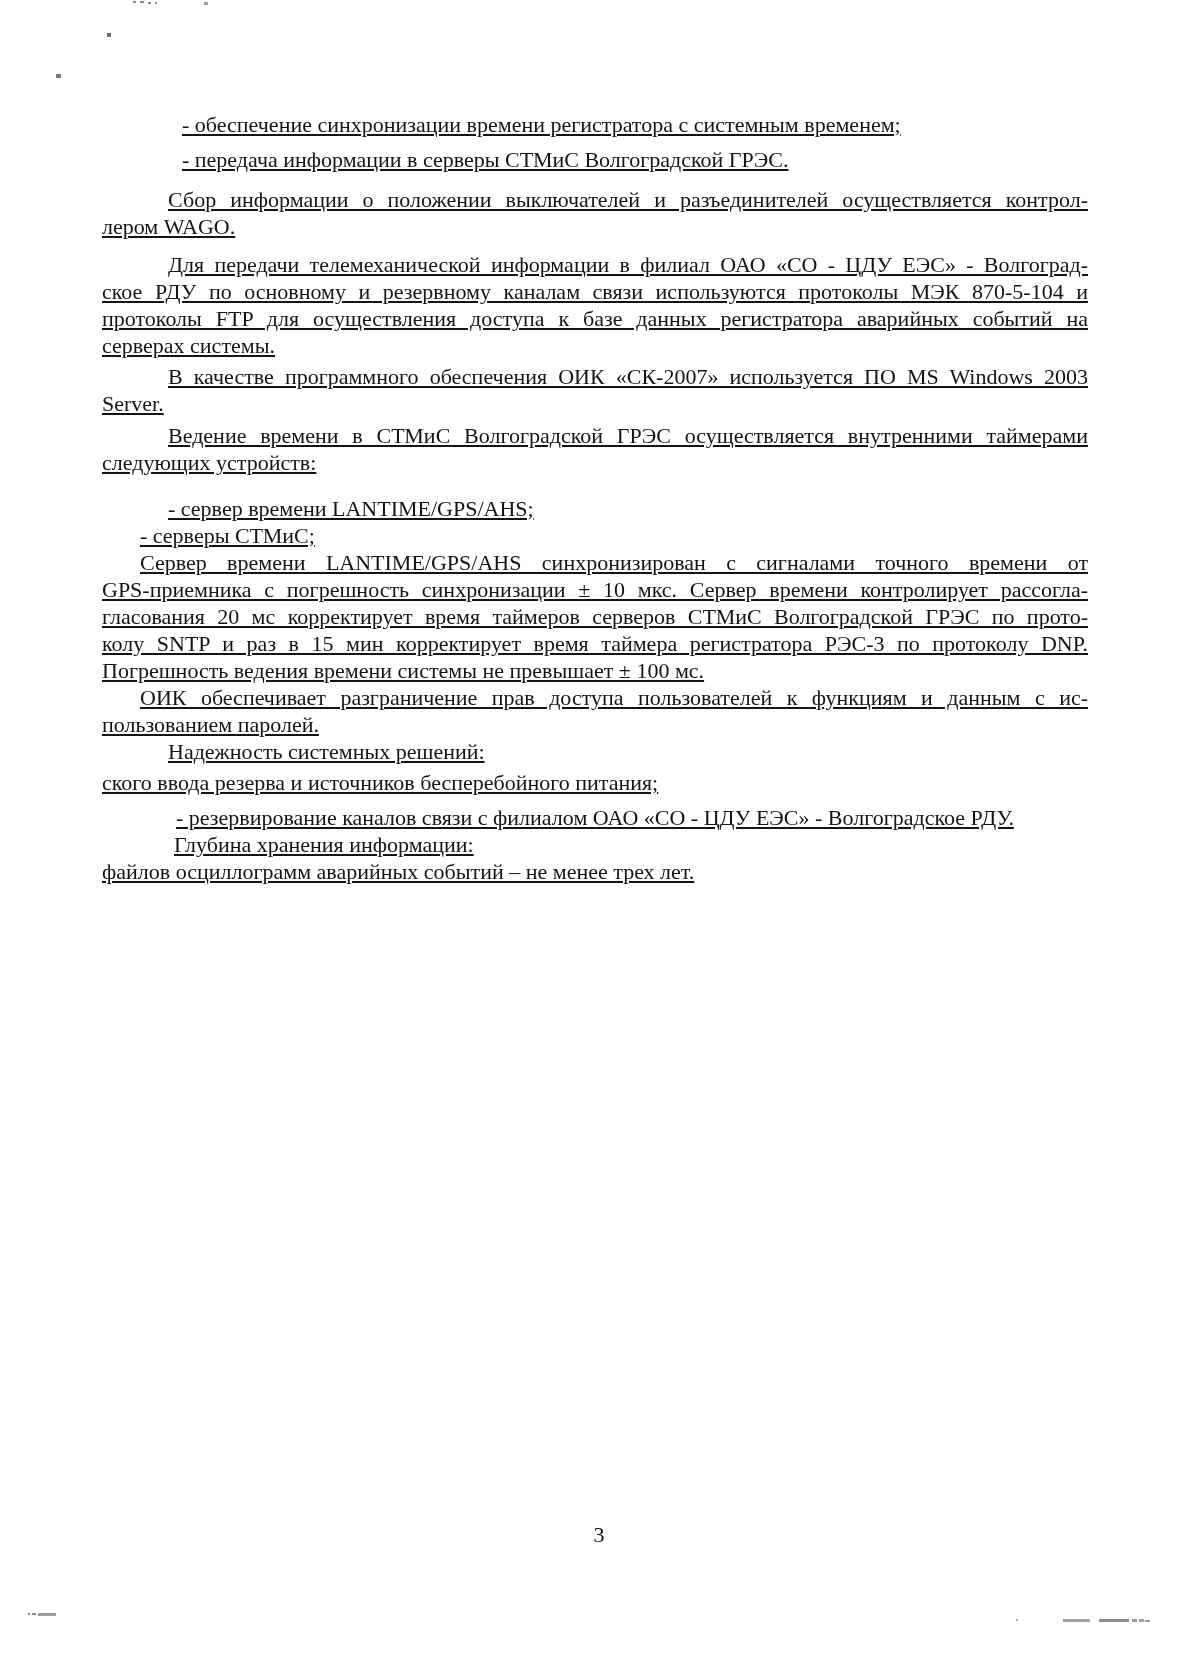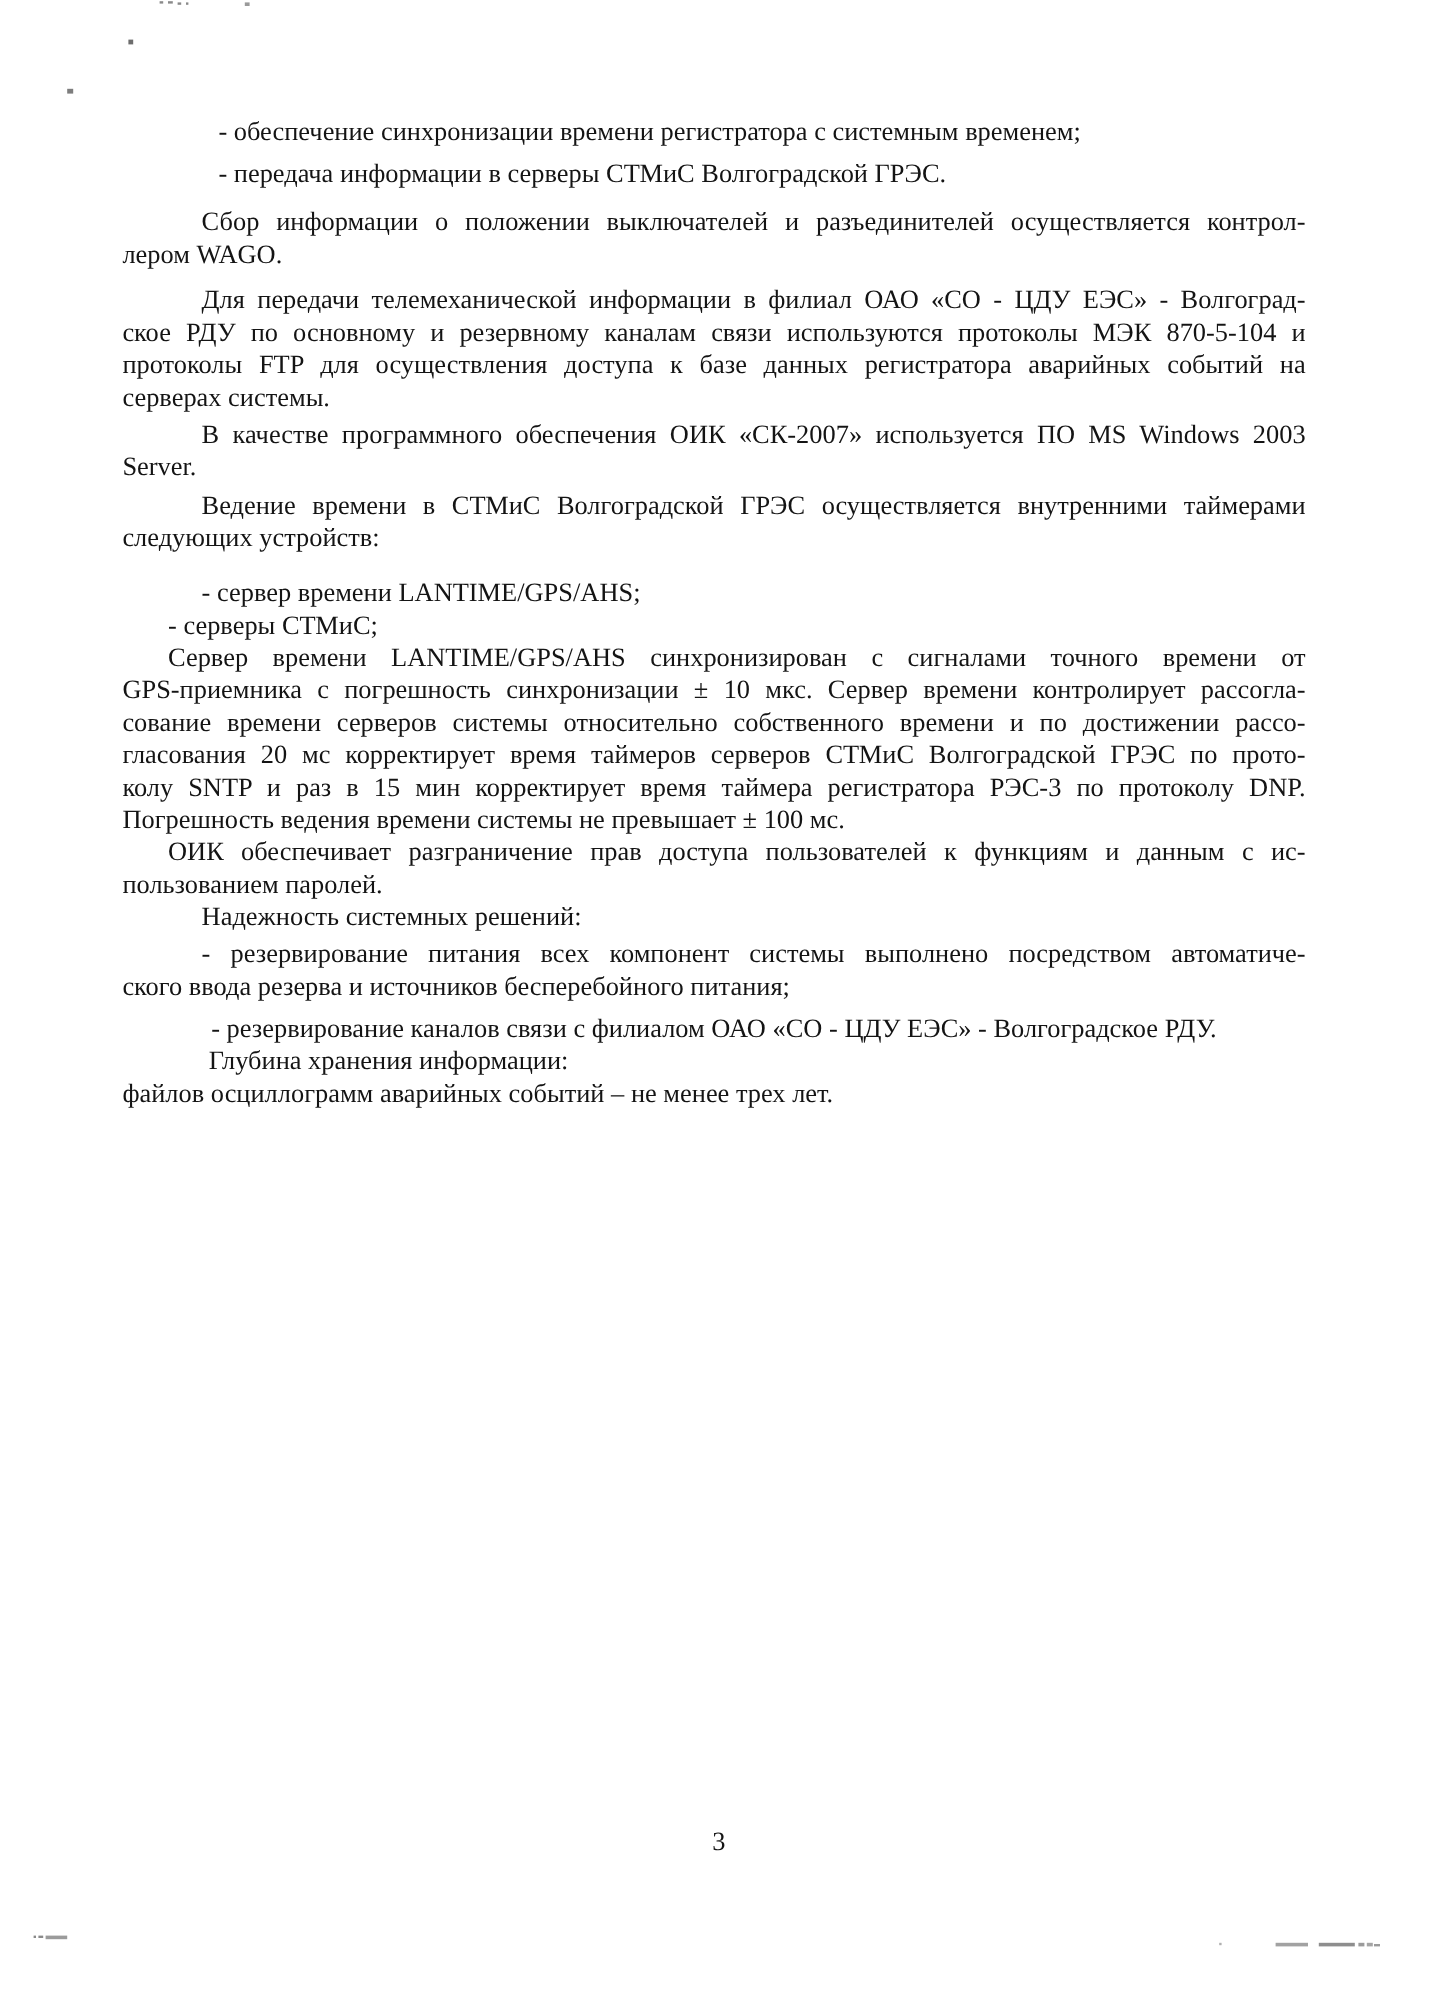--- a/index.html
+++ b/index.html
@@ -13,24 +13,25 @@
     height: 1671px;
     overflow: hidden;
     font-family: "Liberation Serif", "DejaVu Serif", serif;
     color: #141414;
   }
 
   
   #doc-body {
     position: absolute;
     left: 102px;
-    top: 96px;
+    top: 111px;
     width: 986px;
     font-size: 22px;
     line-height: 27px;
+    text-decoration: underline;
   }
 
   .para { margin: 10px 0 0 0; }
   .line {
     text-align: justify;
     text-align-last: justify;
   }
   .line.last { text-align-last: left; }
   .line.first { padding-left: var(--ind, 66px); }
 
@@ -130,34 +131,32 @@
     </div>
     <div class="para">
       <div class="line first last">- сервер времени LANTIME/GPS/AHS;</div>
     </div>
     <div class="para">
       <div class="line first last">- серверы СТМиС;</div>
     </div>
     <div class="para">
       <div class="line first">Сервер времени LANTIME/GPS/AHS синхронизирован с сигналами точного времени от</div>
       <div class="line">GPS-приемника с погрешность синхронизации ± 10 мкс. Сервер времени контролирует рассогла-</div>
-      <div class="line">сование времени серверов системы относительно собственного времени и по достижении рассо-</div>
       <div class="line">гласования 20 мс корректирует время таймеров серверов СТМиС Волгоградской ГРЭС по прото-</div>
       <div class="line">колу SNTP и раз в 15 мин корректирует время таймера регистратора РЭС-3 по протоколу DNP.</div>
       <div class="line last">Погрешность ведения времени системы не превышает ± 100 мс.</div>
     </div>
     <div class="para">
       <div class="line first">ОИК обеспечивает разграничение прав доступа пользователей к функциям и данным с ис-</div>
       <div class="line last">пользованием паролей.</div>
     </div>
     <div class="para">
       <div class="line first last">Надежность системных решений:</div>
     </div>
     <div class="para">
-      <div class="line first">- резервирование питания всех компонент системы выполнено посредством  автоматиче-</div>
       <div class="line last">ского ввода резерва и источников бесперебойного питания;</div>
     </div>
     <div class="para">
       <div class="line first last">- резервирование каналов связи с филиалом ОАО «СО - ЦДУ ЕЭС» - Волгоградское РДУ.</div>
     </div>
     <div class="para">
       <div class="line first last">Глубина хранения информации:</div>
     </div>
     <div class="para">
       <div class="line last">файлов осциллограмм аварийных событий – не менее трех лет.</div>

